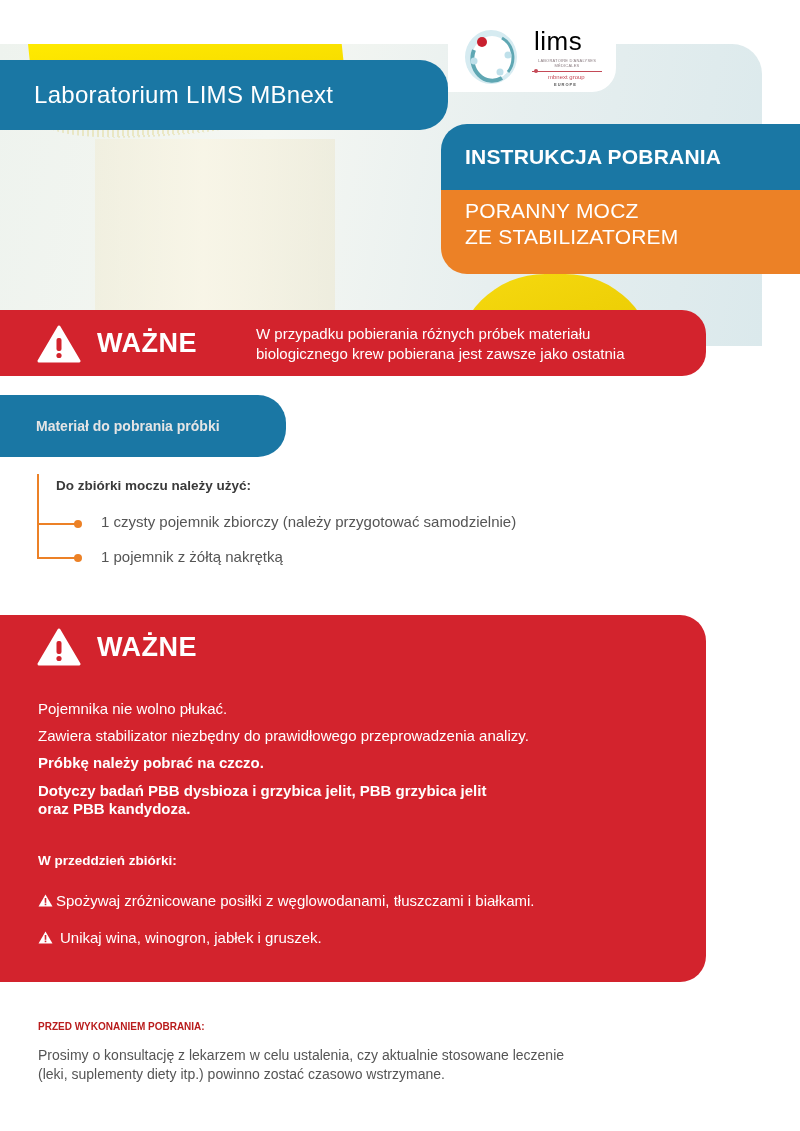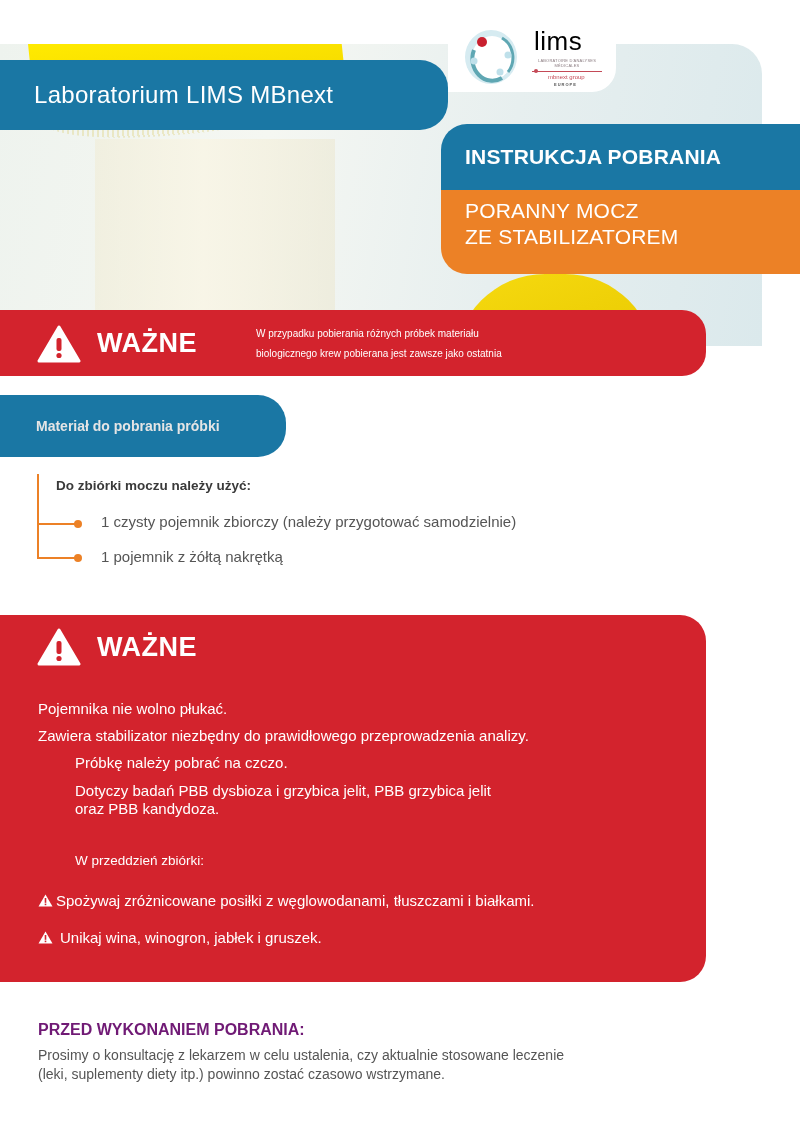--- a/index.html
+++ b/index.html
@@ -84,21 +84,21 @@
   .warn-banner {
     position: absolute; left: 0; top: 310px; width: 706px; height: 66px;
     background: #d3232d; border-radius: 0 24px 24px 0;
     color: #ffffff;
   }
   .warn-icon { position: absolute; left: 37px; top: 15px; width: 44px; height: 38px; }
   .warn-banner .warn-title {
     position: absolute; left: 97px; top: 18px; font-weight: bold; font-size: 27px; letter-spacing: 0.5px;
   }
   .warn-banner .warn-text {
-    position: absolute; left: 256px; top: 14px; font-size: 10px; line-height: 20px;
+    position: absolute; left: 256px; top: 14px; font-size: 15px; line-height: 20px;
   }
 
   
   .section-label {
     position: absolute; left: 0; top: 395px; width: 286px; height: 62px;
     background: #1a77a4; border-radius: 0 28px 28px 0;
     display: flex; align-items: center; padding-left: 36px;
     color: #e5e5e5; font-weight: bold; font-size: 14px;
   }
 
@@ -112,25 +112,25 @@
   .mat-item { position: absolute; left: 101px; font-size: 15px; color: #555; }
 
   
   .big-warn {
     position: absolute; left: 0; top: 615px; width: 706px; height: 367px;
     background: #d3232d; border-radius: 0 26px 26px 0; color: #ffffff;
   }
   .big-warn .warn-icon { left: 37px; top: 13px; }
   .big-warn .warn-title { position: absolute; left: 97px; top: 17px; font-weight: bold; font-size: 27px; letter-spacing: 0.5px; }
   .big-warn .line { position: absolute; left: 38px; font-size: 15px; }
-  .big-warn .bold { font-weight: normal; margin-left: 37px; }
+  .big-warn .bold { font-weight: bold; }
   .mini-warn { display: inline-block; width: 15px; height: 13px; vertical-align: -1px; margin-right: 3px; }
 
   
-  .before-title { position: absolute; left: 38px; top: 1021px; font-weight: bold; font-size: 16px; color: #701a75; }
+  .before-title { position: absolute; left: 38px; top: 1021px; font-weight: bold; font-size: 10px; color: #b91c1c; }
   .before-text { position: absolute; left: 38px; top: 1040px; font-size: 14px; line-height: 19px; color: #555; width: 620px; margin-top: 6px; }
 </style>
 </head>
 <body>
 
 <div class="hero">
   <div class="jar"></div>
   <div class="cap"></div>
   <div class="cap-ribs"></div>
   <div class="cap2"></div>

